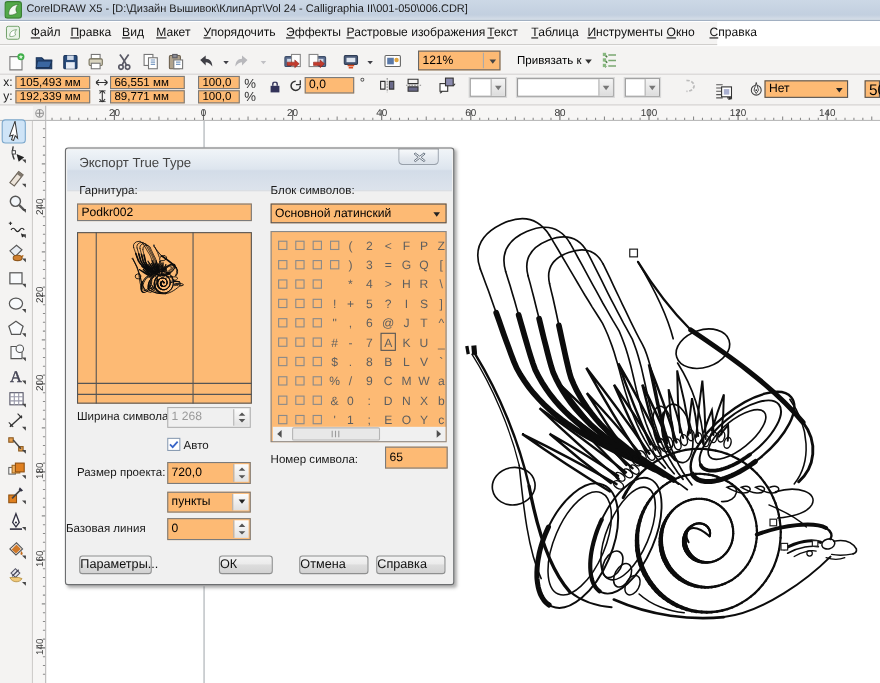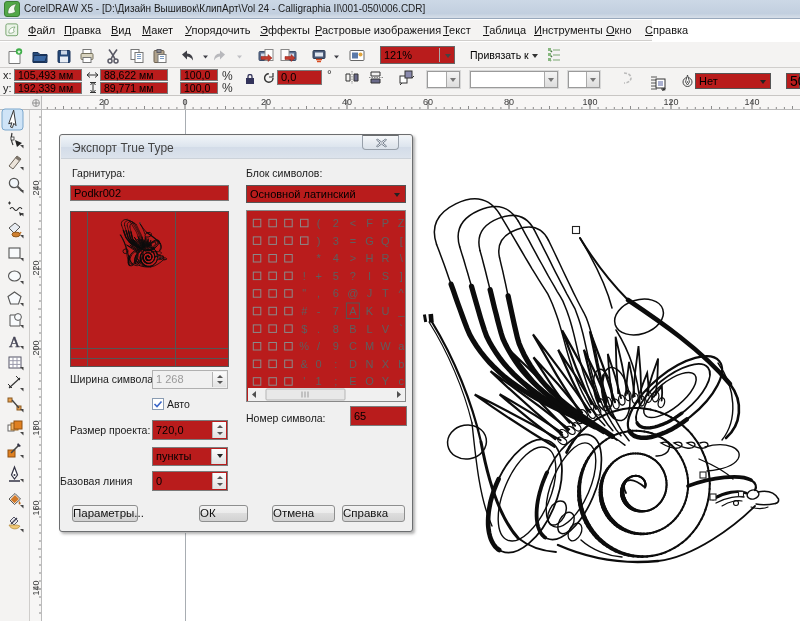--- a/index.html
+++ b/index.html
@@ -5,29 +5,29 @@
 body{position:relative;background:#fff}
 .abs{position:absolute}
 #titlebar{left:0;top:0;width:800px;height:19px;background:linear-gradient(#ccd8e6,#c2cfdf 75%,#d6dee8);border-bottom:1px solid #98a8bc;font-size:10px;color:#1c1c1c}
 #titletxt{position:absolute;left:24px;top:3px;white-space:nowrap}
 #corelicon{position:absolute;left:4px;top:1px;width:16px;height:16px}
 #menubar{left:0;top:20px;width:652px;height:21px;background:#f4f3f2;border-bottom:1px solid #d0cecc;font-size:11px;color:#111}
 #menubar span{position:absolute;top:4px}
 #menuicon{position:absolute;left:5px;top:3px;width:14px;height:14px}
 #toolbar{left:0;top:42px;width:800px;height:26px;background:#f4f3f2;border-bottom:1px solid #d0cecc}
 #propbar{left:0;top:68px;width:800px;height:28px;background:#f4f3f2;border-bottom:1px solid #c8c6c4}
-.fld{position:absolute;background:#b91c1c;border:1px solid #7b7b7b;font-size:11px;color:#000;padding:0 3px}
+.fld{position:absolute;background:#fdba74;border:1px solid #7b7b7b;font-size:11px;color:#000;padding:0 3px}
 #hruler{left:0;top:96px;width:800px;height:14px;background:#f7f6f5;border-bottom:1px solid #bbb}
 #toolbox{left:0;top:110px;width:30px;height:511px;background:#f4f3f2;border-right:1px solid #cfcdcb}
 #vruler{left:30px;top:110px;width:12px;height:511px;background:#f7f6f5;border-right:1px solid #bbb}
 #canvas{left:42px;top:110px;width:758px;height:511px;background:#fff}
 .pageline{position:absolute;width:1px;background:#a8adb2}
 .combo-arr{position:absolute;width:0;height:0;border:3.5px solid transparent;border-top:4.5px solid #444}
 #dlg{left:59px;top:134px;width:354px;height:398px;background:#f0f0f0;border:1px solid #6c6e70;border-radius:3px;box-shadow:2px 2px 3px rgba(80,80,80,.45);font-size:11px;color:#000}
-#dlgtitle{position:absolute;left:1px;top:1px;right:1px;height:23px;background:linear-gradient(#f0f4f8,#dde5ee 48%,#d3dce8 52%,#dce3ec);border-radius:2px 2px 0 0;border-bottom:1px solid #ccd2d9}
+#dlgtitle{position:absolute;left:1px;top:1px;right:1px;height:38px;background:linear-gradient(#f0f4f8,#dde5ee 48%,#d3dce8 52%,#dce3ec);border-radius:2px 2px 0 0;border-bottom:1px solid #ccd2d9}
 #dlgtitle .t{position:absolute;left:11px;top:5px;color:#444;font-size:12px}
 #closebtn{position:absolute;right:12px;top:-1px;width:37px;height:15px;background:linear-gradient(#f7f9fb,#e4e9ef 60%,#dbe2ea);border:1px solid #98a0aa;border-top:1px solid #6c6e70;border-radius:0 0 4px 4px}
 #closebtn svg{position:absolute;left:13px;top:2px}
 .lbl{position:absolute;white-space:nowrap;color:#1a1a1a;font-size:10.5px}
 .btn{position:absolute;background:linear-gradient(#f3f3f3,#ebebeb 45%,#dddddd 50%,#d2d2d2);border:1px solid #8e8f8f;border-radius:3px;text-align:left;font-size:11.5px;color:#111}
 .spinner{position:absolute;right:1px;top:1px;width:14px;bottom:1px;background:linear-gradient(#fcfcfc,#e2e2e2);border-left:1px solid #b4b4b4}
 .spinner:before{content:"";position:absolute;left:3.5px;top:3px;width:0;height:0;border:3px solid transparent;border-top:none;border-bottom:3.5px solid #555}
 .spinner:after{content:"";position:absolute;left:3.5px;bottom:3px;width:0;height:0;border:3px solid transparent;border-bottom:none;border-top:3.5px solid #555}
 svg{display:block}
 </style></head><body>
@@ -143,21 +143,21 @@
 <div class="abs" style="left:3px;top:69px;font-size:11px;color:#222">x:</div>
 <div class="abs" style="left:3px;top:82px;font-size:11px;color:#222">y:</div>
 <div class="fld" style="left:14px;top:69px;width:68px;height:12px;line-height:11px;font-size:10.5px">105,493 мм</div>
 <div class="fld" style="left:14px;top:82px;width:68px;height:12px;line-height:11px;font-size:10.5px">192,339 мм</div>
 <svg class="abs" style="left:87px;top:70px" width="11" height="10">
     <path d="M0 5 h11 M0 5 l3 -2.5 M0 5 l3 2.5 M11 5 l-3 -2.5 M11 5 l-3 2.5" stroke="#333" fill="none"></path>
   </svg>
 <svg class="abs" style="left:89px;top:82px" width="8" height="11">
     <path d="M4 0 v11 M4 0 l-2.5 3 M4 0 l2.5 3 M4 11 l-2.5 -3 M4 11 l2.5 -3 M1 0.5 h6 M1 10.5 h6" stroke="#333" fill="none"></path>
   </svg>
-<div class="fld" style="left:100px;top:69px;width:68px;height:12px;line-height:11px;font-size:10.5px">88,622 мм</div>
+<div class="fld" style="left:100px;top:69px;width:68px;height:12px;line-height:11px;font-size:10.5px">66,551 мм</div>
 <div class="fld" style="left:100px;top:82px;width:68px;height:12px;line-height:11px;font-size:10.5px">89,771 мм</div>
 <div class="fld" style="left:180px;top:69px;width:38px;height:12px;line-height:11px;font-size:10.5px">100,0</div>
 <div class="fld" style="left:180px;top:82px;width:38px;height:12px;line-height:11px;font-size:10.5px">100,0</div>
 <div class="abs" style="left:222px;top:69px;font-size:12px;color:#333">%</div>
 <div class="abs" style="left:222px;top:81px;font-size:12px;color:#333">%</div>
 <svg class="abs" style="left:245px;top:74px" width="10" height="11">
     <rect x="1" y="4" width="8" height="6" fill="#33335a"></rect>
     <path d="M3 4 v-1.5 a2 2 0 0 1 4 0 V4" fill="none" stroke="#33335a" stroke-width="1.3"></path>
   </svg>
 <svg class="abs" style="left:263px;top:72px" width="12" height="12">

